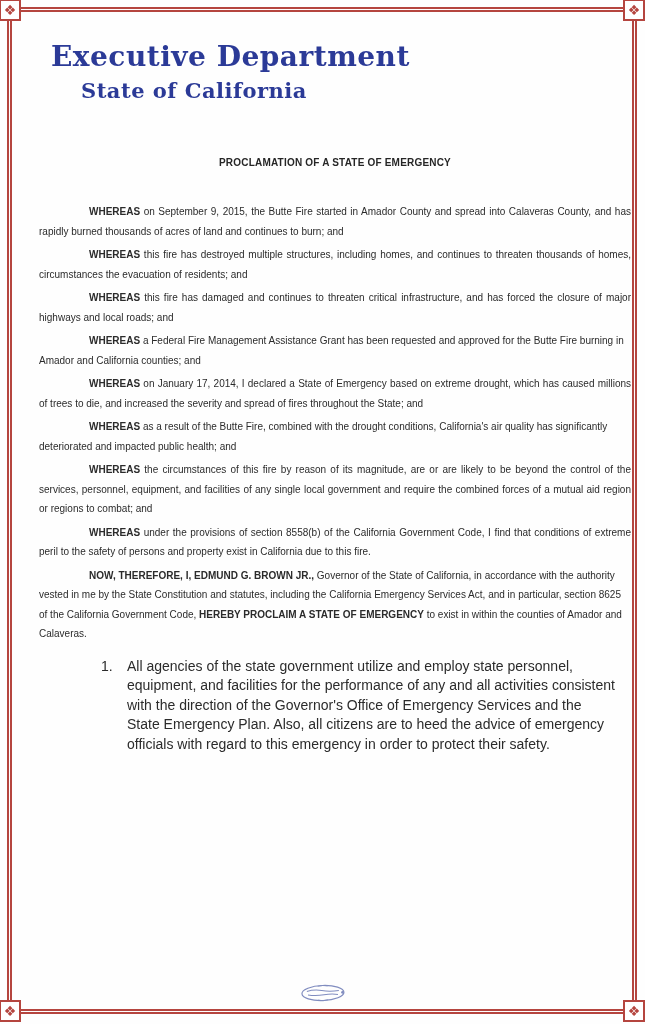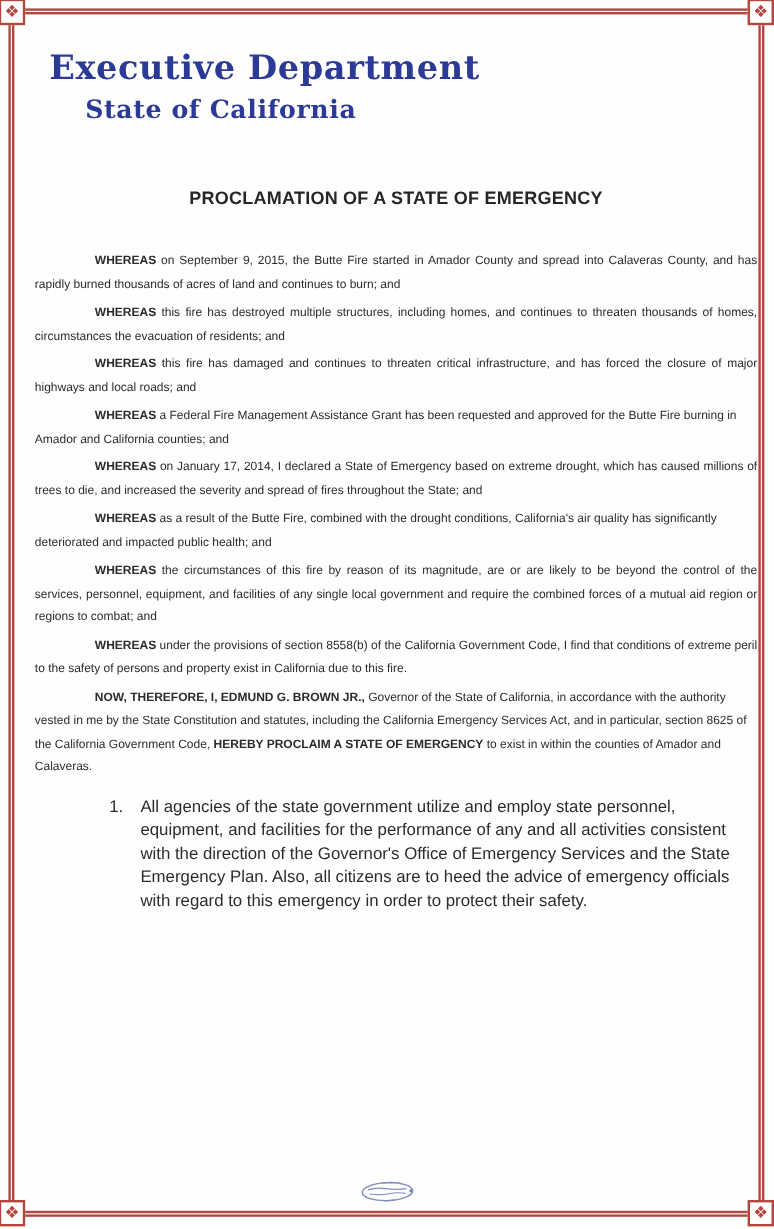--- a/index.html
+++ b/index.html
@@ -31,21 +31,21 @@
     font-size: 14px; line-height: 1;
     font-family: "DejaVu Sans", sans-serif;
   }
   .rosette.tl { left: -13px; top: -13px; }
   .rosette.tr { right: -13px; top: -13px; }
   .rosette.bl { left: -13px; bottom: -13px; }
   .rosette.br { right: -13px; bottom: -13px; }
 
   .content {
     position: absolute;
-    left: 29px; right: 14px; top: 0;
+    left: 39px; right: 14px; top: 0;
   }
 
   .header { margin-top: 40px; color: #2b3a97; }
   .dept {
     font-family: "DejaVu Serif", serif;
     font-weight: bold;
     font-size: 28px;
     letter-spacing: 0.5px;
     margin-left: 12px;
   }
@@ -55,21 +55,21 @@
     font-size: 21px;
     letter-spacing: 0.5px;
     margin-left: 42px;
     margin-top: 5px;
   }
 
   .title {
     margin-top: 54px;
     text-align: center;
     font-weight: bold;
-    font-size: 15px;
+    font-size: 10px;
     letter-spacing: 0.2px;
     color: #262626;
   }
 
   .body-para {
     margin: 4px 0;
     font-size: 10px;
     line-height: 19.5px;
     text-indent: 50px;
   }

